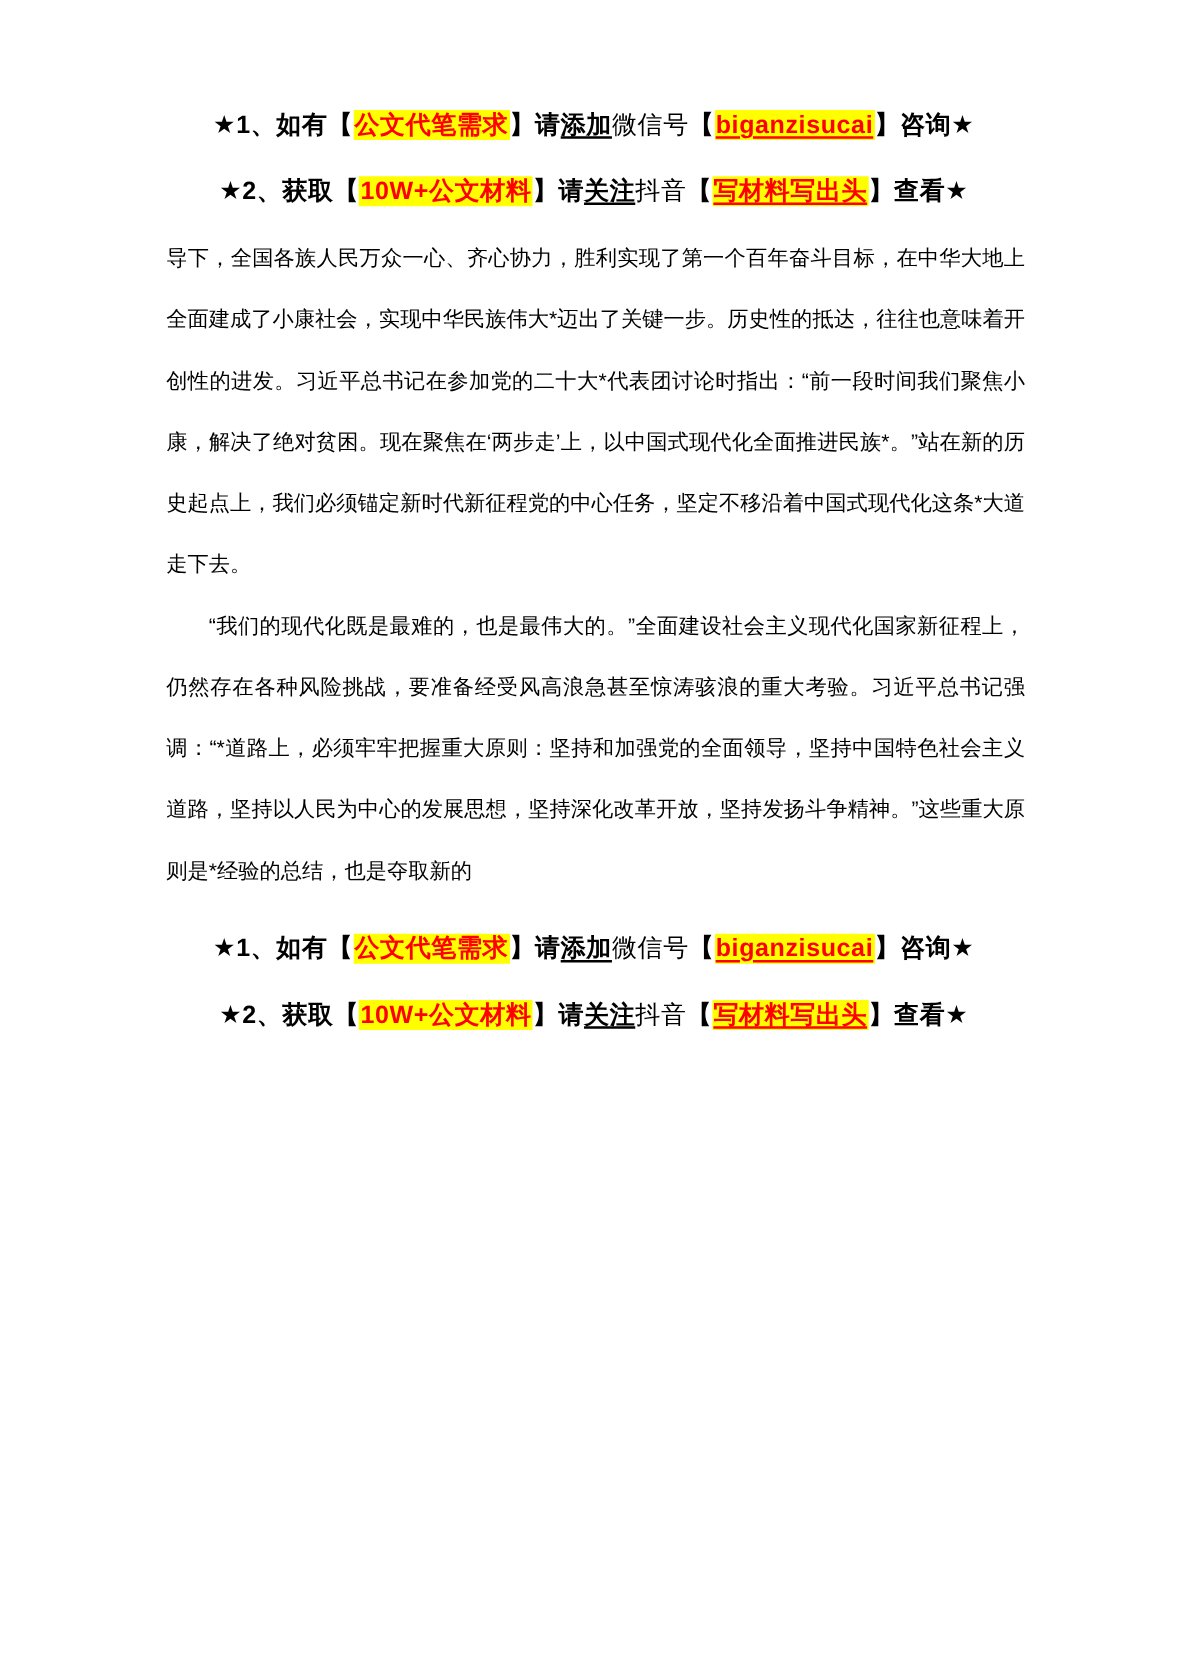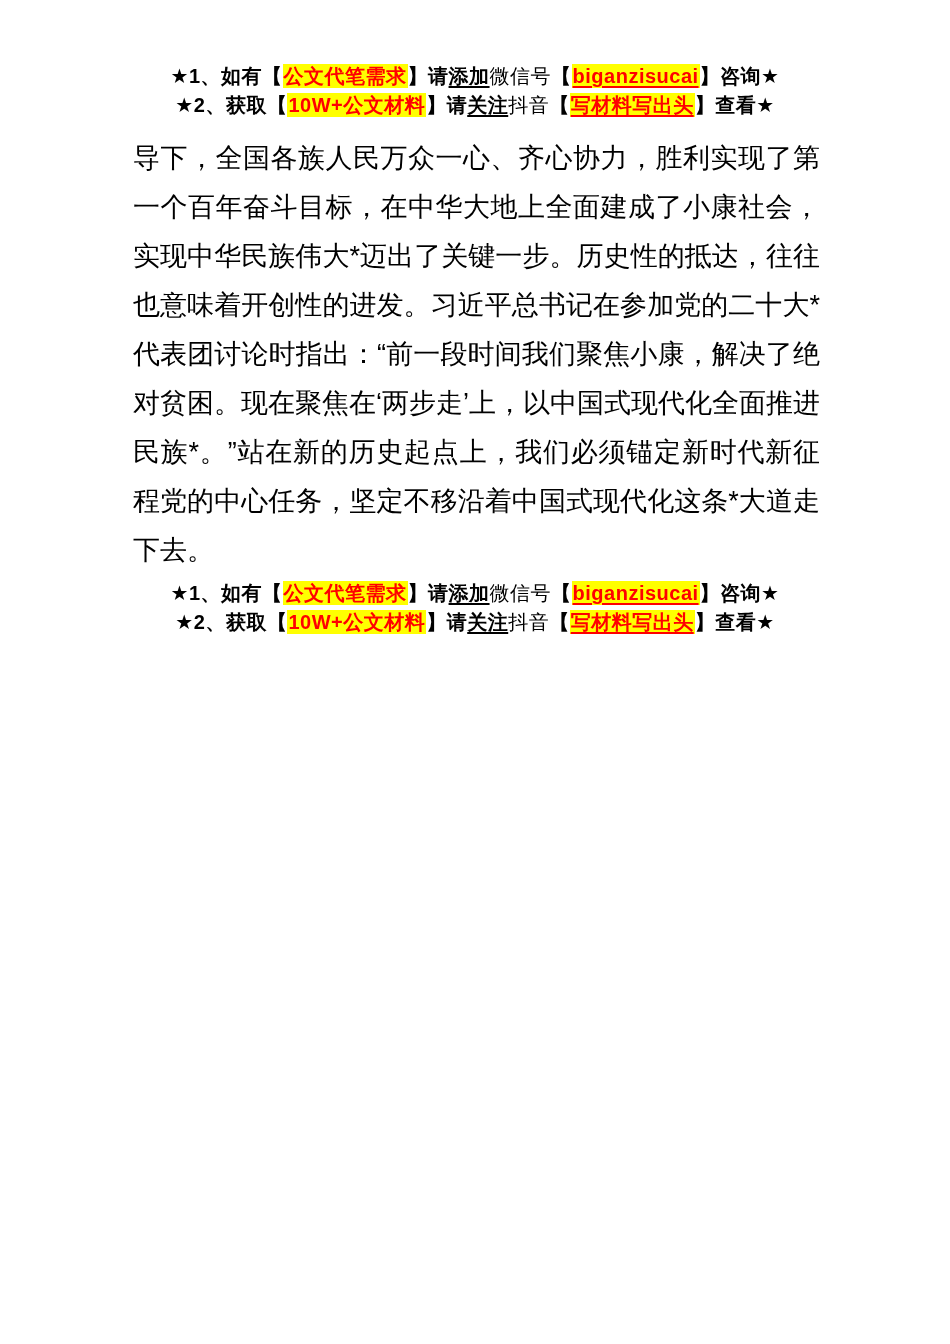--- a/index.html
+++ b/index.html
@@ -25,54 +25,55 @@
   
   .ad{
     text-align:center;
     font-size:20px;
     line-height:29px;
     font-weight:400;
     letter-spacing:0.5px;
   }
   .ad-header{padding-top:62px;}
   .ad-footer{margin-top:4px;}
-  .ad-line{white-space:nowrap;}
+  .ad-line{white-space:nowrap;margin-top:24px;}
   .seg-bold{font-weight:700;}
   .seg-underline{
     text-decoration:underline;
     text-decoration-thickness:2px;
     text-underline-offset:3px;
   }
   .seg-highlight{background:var(--hl);padding:1px 1px;}
   .seg-red{color:var(--red);}
   .seg-red.seg-underline{text-decoration-color:var(--red);}
   
   .doc-body{
     margin:14px 130px 0 133px;
-    font-size:27px;
+    font-size:17px;
     line-height:49px;
     text-align:justify;
     text-align-last:left;
     font-weight:400;
   }
   .para{text-indent:2em;}
   .para.no-indent{text-indent:0;}
 </style>
 </head>
 <body>
 
 <div class="page">
 
   <div class="ad ad-header">
     <div class="ad-line"><span class="seg-bold">★1、如有【</span><span class="seg-bold seg-highlight seg-red">公文代笔需求</span><span class="seg-bold">】请</span><span class="seg-bold seg-underline">添加</span><span>微信号</span><span class="seg-bold">【</span><span class="seg-bold seg-underline seg-highlight seg-red">biganzisucai</span><span class="seg-bold">】咨询★</span></div>
     <div class="ad-line"><span class="seg-bold">★2、获取【</span><span class="seg-bold seg-highlight seg-red">10W+公文材料</span><span class="seg-bold">】请</span><span class="seg-bold seg-underline">关注</span><span>抖音</span><span class="seg-bold">【</span><span class="seg-bold seg-underline seg-highlight seg-red">写材料写出头</span><span class="seg-bold">】查看★</span></div>
   </div>
 
   <div class="doc-body">
     <p class="para no-indent">导下，全国各族人民万众一心、齐心协力，胜利实现了第一个百年奋斗目标，在中华大地上全面建成了小康社会，实现中华民族伟大*迈出了关键一步。历史性的抵达，往往也意味着开创性的进发。习近平总书记在参加党的二十大*代表团讨论时指出：“前一段时间我们聚焦小康，解决了绝对贫困。现在聚焦在‘两步走’上，以中国式现代化全面推进民族*。”站在新的历史起点上，我们必须锚定新时代新征程党的中心任务，坚定不移沿着中国式现代化这条*大道走下去。</p>
+    <p class="para">“我们的现代化既是最难的，也是最伟大的。”全面建设社会主义现代化国家新征程上，仍然存在各种风险挑战，要准备经受风高浪急甚至惊涛骇浪的重大考验。习近平总书记强调：“*道路上，必须牢牢把握重大原则：坚持和加强党的全面领导，坚持中国特色社会主义道路，坚持以人民为中心的发展思想，坚持深化改革开放，坚持发扬斗争精神。”这些重大原则是*经验的总结，也是夺取新的</p>
   </div>
 
   <div class="ad ad-footer">
     <div class="ad-line"><span class="seg-bold">★1、如有【</span><span class="seg-bold seg-highlight seg-red">公文代笔需求</span><span class="seg-bold">】请</span><span class="seg-bold seg-underline">添加</span><span>微信号</span><span class="seg-bold">【</span><span class="seg-bold seg-underline seg-highlight seg-red">biganzisucai</span><span class="seg-bold">】咨询★</span></div>
     <div class="ad-line"><span class="seg-bold">★2、获取【</span><span class="seg-bold seg-highlight seg-red">10W+公文材料</span><span class="seg-bold">】请</span><span class="seg-bold seg-underline">关注</span><span>抖音</span><span class="seg-bold">【</span><span class="seg-bold seg-underline seg-highlight seg-red">写材料写出头</span><span class="seg-bold">】查看★</span></div>
   </div>
 
 </div>
 
 </body></html>

